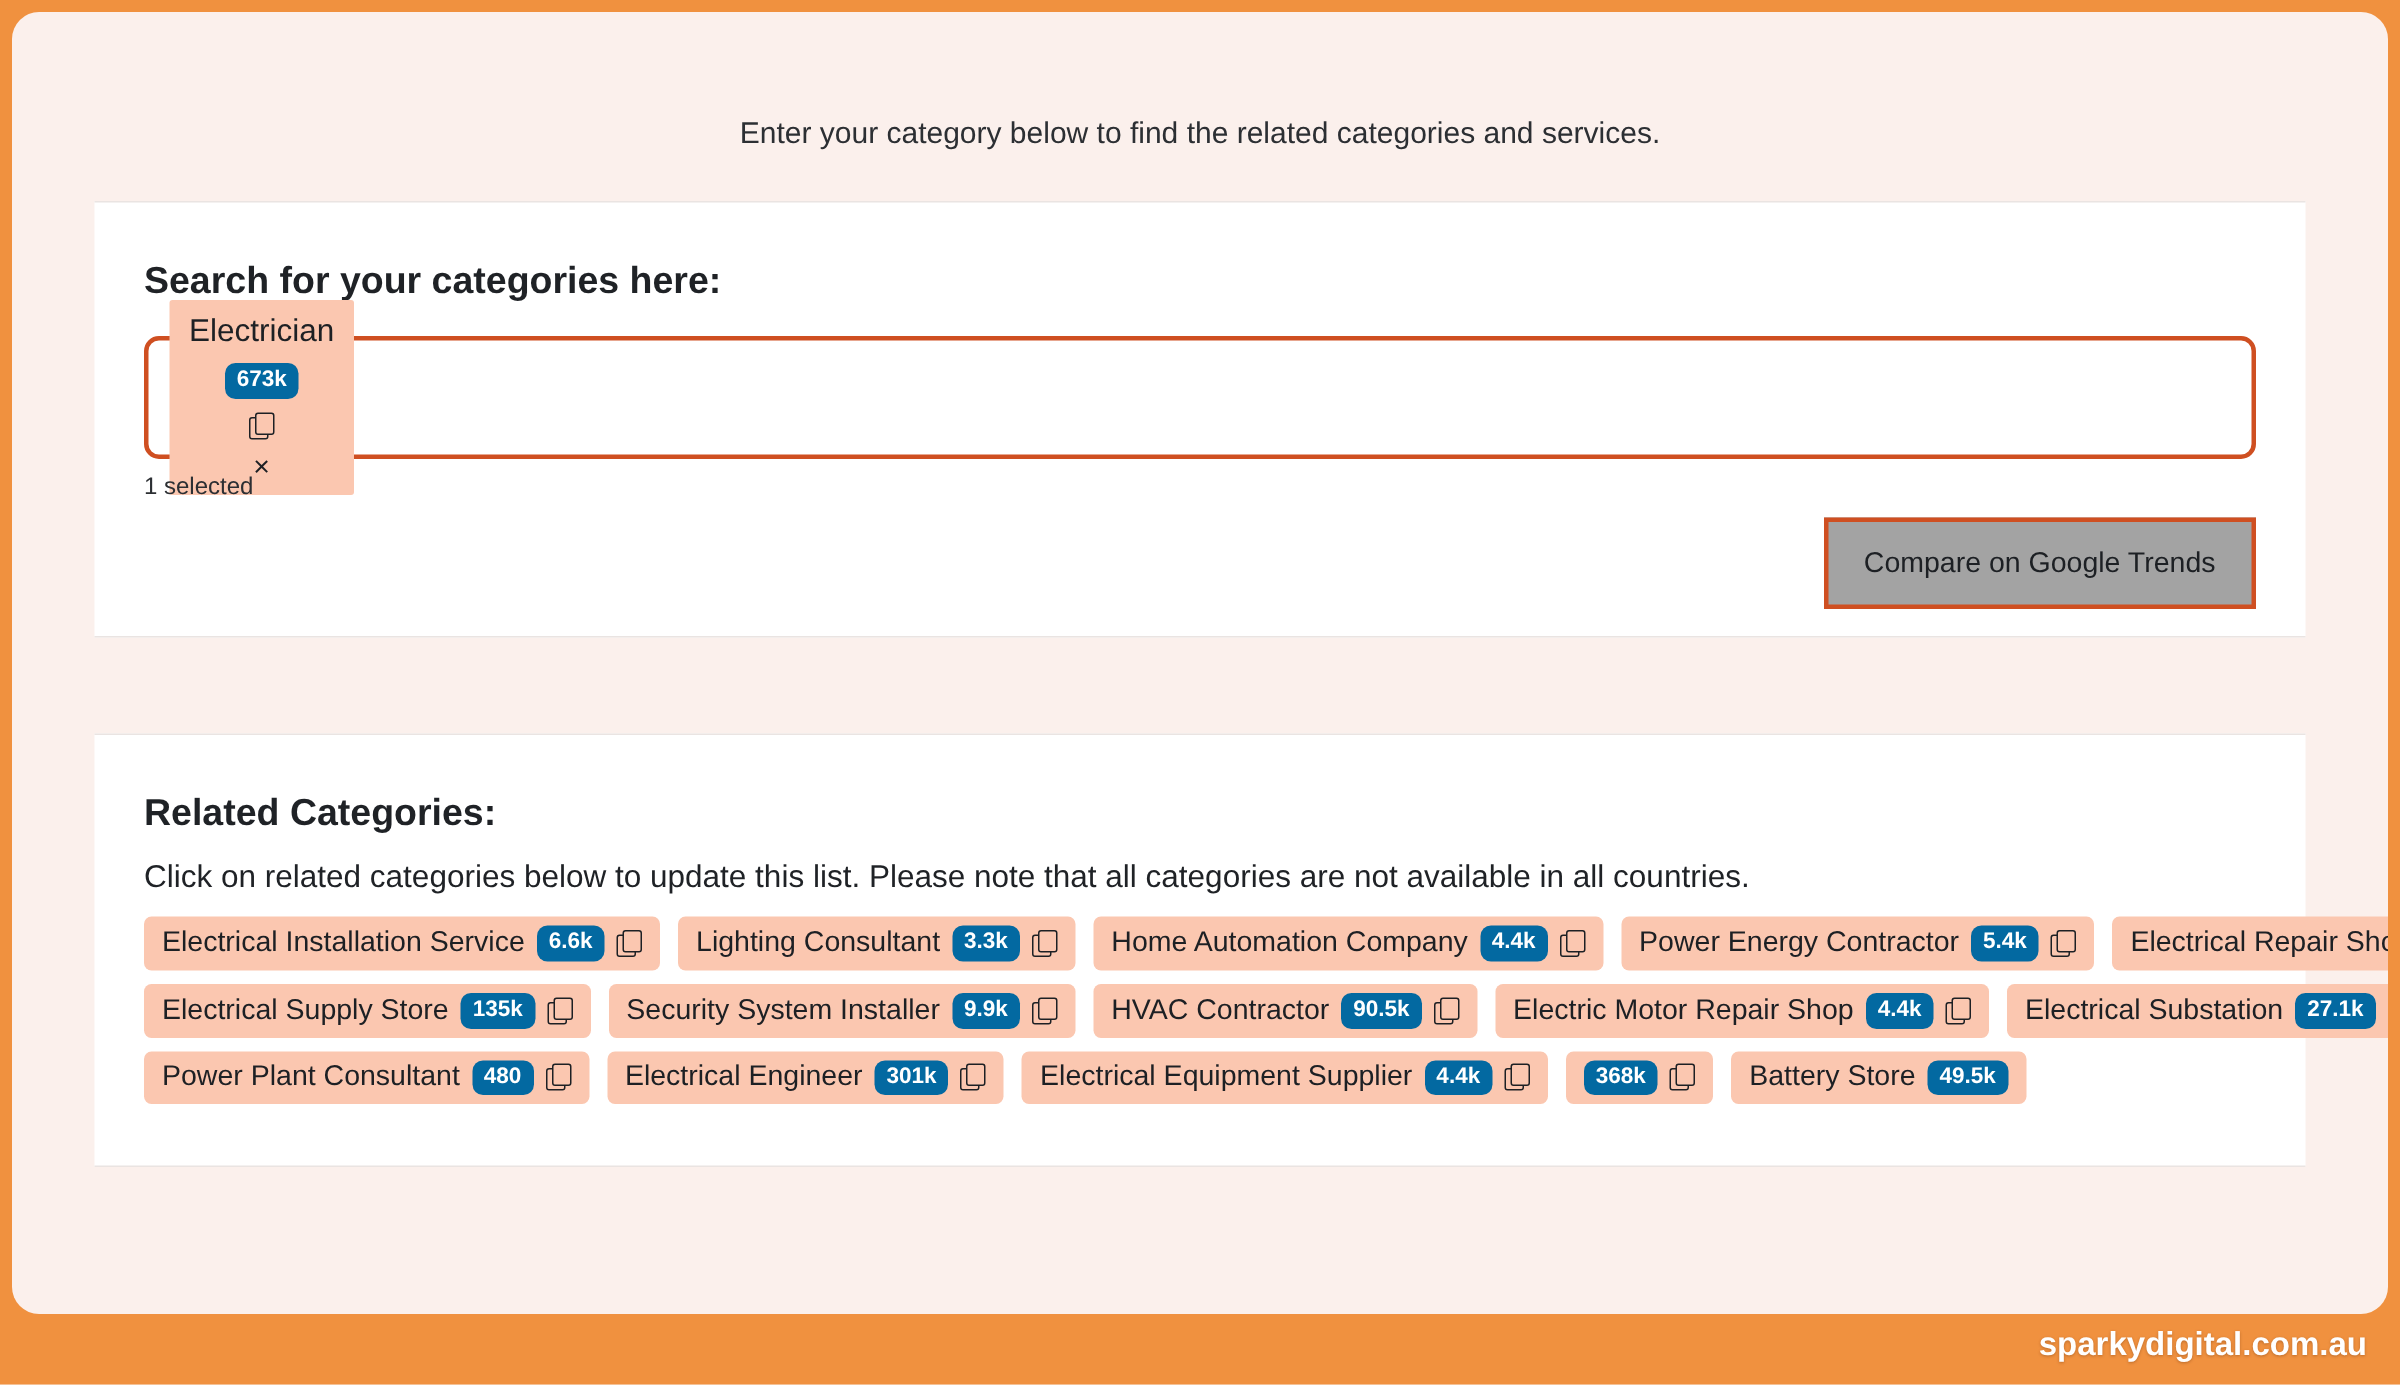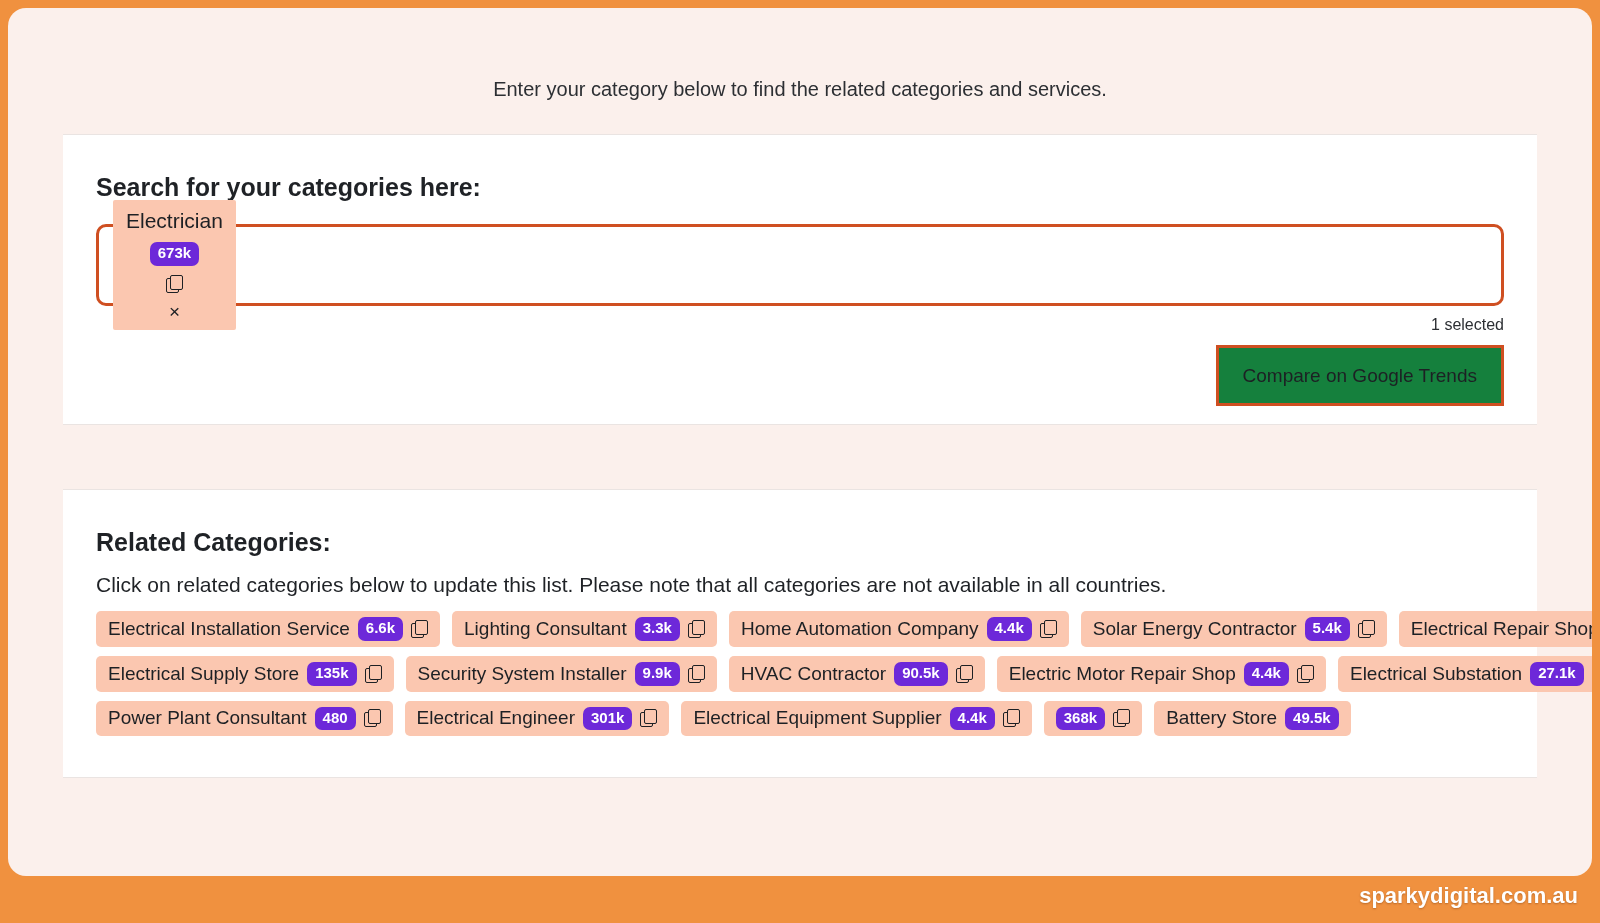--- a/index.html
+++ b/index.html
@@ -89,21 +89,21 @@
     background: #fbc7b0;
     padding: 9px 13px;
     font-size: 21px;
     color: #1d2024;
     border-radius: 2px;
     flex-direction: column;
   }
   .token-label { white-space: nowrap; }
 
   .count-badge {
-    background: #6d28d9;
+    background: #0369a1;
     color: #ffffff;
     font-size: 15px;
     font-weight: bold;
     border-radius: 7px;
     padding: 2px 8px 3px 8px;
     line-height: 1.25;
   }
 
   .copy-icon {
     display: inline-block;
@@ -125,33 +125,32 @@
 
   .token-remove {
     font-size: 19px;
     color: #1d2024;
     line-height: 1;
     cursor: pointer;
     padding: 0 2px;
   }
 
   .selected-count {
-    text-align: right;
     font-size: 16px;
     color: #2c2f33;
     margin-top: 10px;
   }
 
   .trends-row {
     display: flex;
     justify-content: flex-end;
     margin-top: 11px;
   }
   .trends-button {
-    background: #15803d;
+    background: #a3a3a3;
     border: 3px solid #cf4f21;
     color: #1d2024;
     font-size: 19px;
     font-family: "Liberation Sans", sans-serif;
     padding: 0 24px;
     height: 61px;
     min-width: 247px;
     cursor: pointer;
   }
 
@@ -235,21 +234,21 @@
             <span>Lighting Consultant</span>
             <span class="count-badge">3.3k</span>
             <span class="copy-icon"></span>
           </div>
           <div class="chip">
             <span>Home Automation Company</span>
             <span class="count-badge">4.4k</span>
             <span class="copy-icon"></span>
           </div>
           <div class="chip">
-            <span>Solar Energy Contractor</span>
+            <span>Power Energy Contractor</span>
             <span class="count-badge">5.4k</span>
             <span class="copy-icon"></span>
           </div>
           <div class="chip">
             <span>Electrical Repair Shop</span>
           </div>
         </div>
         <div class="chip-row">
           <div class="chip">
             <span>Electrical Supply Store</span>

